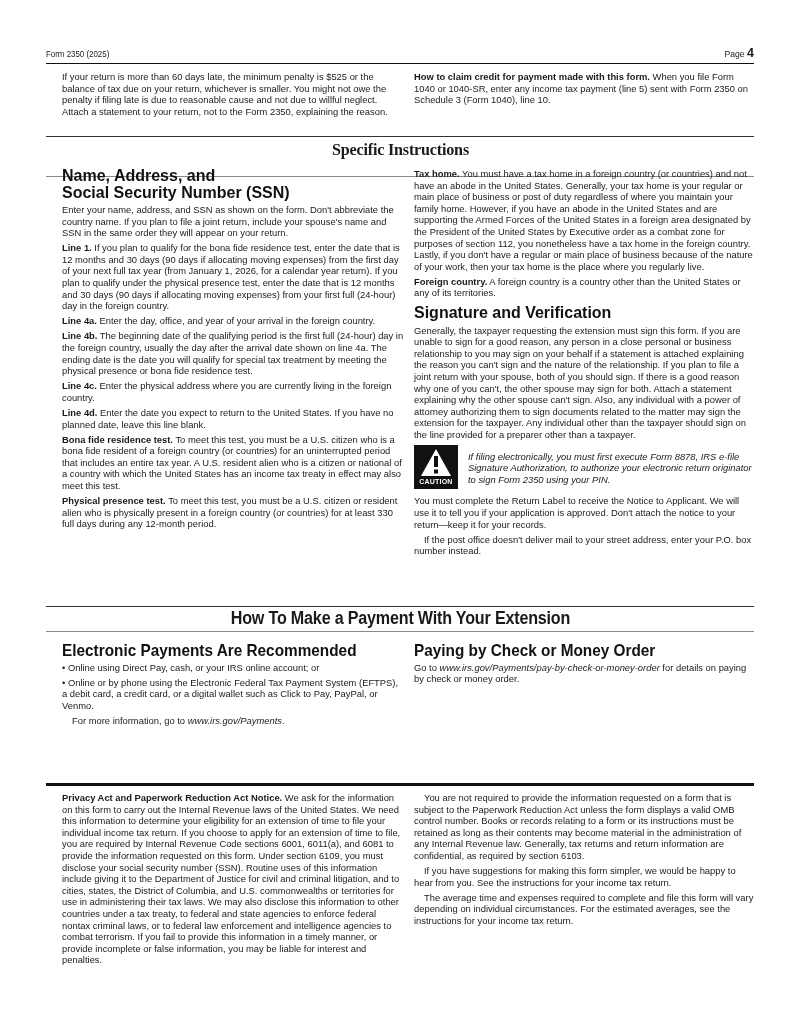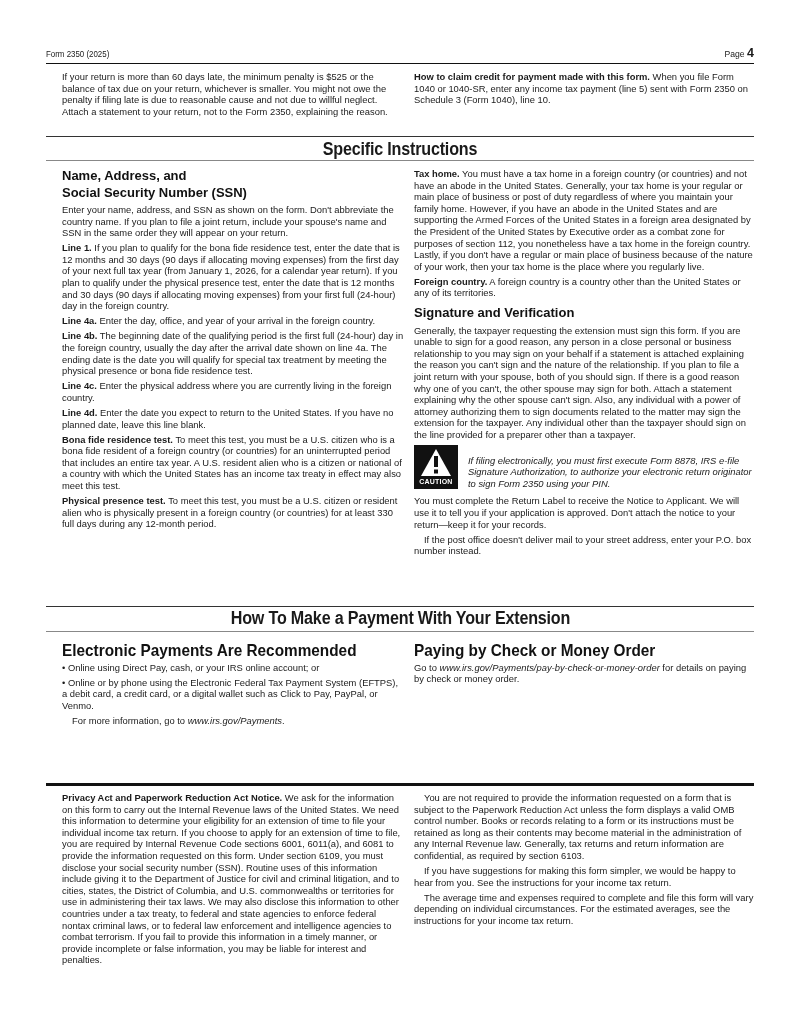--- a/index.html
+++ b/index.html
@@ -16,24 +16,24 @@
   .col.left { left: 16px; }
   .col.right { left: 368px; width: 340px; }
   p { margin-bottom: 3.5px; }
   p.indent { text-indent: 10px; }
   b.lead { font-weight: bold; }
   i { font-style: italic; margin-top: 18px; }
 
   .section-bar { position: absolute; left: 0; width: 708px; border-top: 1.5px solid #333; border-bottom: 1.5px solid #888; text-align: center; font-weight: bold; font-size: 17.5px; letter-spacing: -0.2px; }
   .section-bar span { display: inline-block; transform: scaleX(0.92); }
 
-  h2 { font-size: 13px; line-height: 16.5px; font-weight: bold; margin-bottom: 3px; color: #111; }
+  h2 { font-size: 16px; line-height: 16.5px; font-weight: bold; margin-bottom: 3px; color: #111; }
   h2.cond { transform: scaleX(0.93); transform-origin: left; white-space: nowrap; }
 
-  .caution { display: flex; align-items: flex-end; margin: 5px 0 6px 0; }
+  .caution { display: flex; align-items: center; margin: 5px 0 6px 0; }
   .caution .icon { width: 44px; height: 44px; background: #111; position: relative; flex: none; margin-right: 10px; }
   .caution .icon svg { position: absolute; left: 6px; top: 3px; }
   .caution .icon .lbl { position: absolute; left: 0; bottom: 2px; width: 44px; text-align: center; color: #fff; font-size: 7px; font-weight: bold; letter-spacing: 0.2px; }
   .caution .txt { font-style: italic; font-size: 9.4px; line-height: 11.6px; padding-top: 1px; }
 
   .rule-heavy { position: absolute; left: 0; width: 708px; border-top: 3px solid #111; }
   ul.bullets { list-style: none; }
   ul.bullets li { margin-bottom: 3.5px; }
 </style>
 </head>
@@ -46,21 +46,21 @@
     <span class="page-num"><span>Page</span> <b>4</b></span>
   </div>
 
   <div class="col left" style="top:71px;">
     <p>If your return is more than 60 days late, the minimum penalty is $525 or the balance of tax due on your return, whichever is smaller. You might not owe the penalty if filing late is due to reasonable cause and not due to willful neglect. Attach a statement to your return, not to the Form 2350, explaining the reason.</p>
   </div>
   <div class="col right" style="top:71px;">
     <p><b class="lead">How to claim credit for payment made with this form.</b><span> When you file Form 1040 or 1040-SR, enter any income tax payment (line 5) sent with Form 2350 on Schedule 3 (Form 1040), line 10.</span></p>
   </div>
 
-  <div class="section-bar" style="top:136px; height:25px; line-height:24px;">
+  <div class="section-bar" style="top:136px; height:41px; line-height:24px;font-family:Liberation Serif, serif;">
     <span>Specific Instructions</span>
   </div>
 
   <div class="col left" style="top:168px;">
     <h2>
       <span>Name, Address, and</span><br>
       <span>Social Security Number (SSN)</span>
     </h2>
     <p>Enter your name, address, and SSN as shown on the form. Don't abbreviate the country name. If you plan to file a joint return, include your spouse's name and SSN in the same order they will appear on your return.</p>
     <p><b class="lead">Line 1.</b><span> If you plan to qualify for the bona fide residence test, enter the date that is 12 months and 30 days (90 days if allocating moving expenses) from the first day of your next full tax year (from January 1, 2026, for a calendar year return). If you plan to qualify under the physical presence test, enter the date that is 12 months and 30 days (90 days if allocating moving expenses) from your first full (24-hour) day in the foreign country.</span></p>

